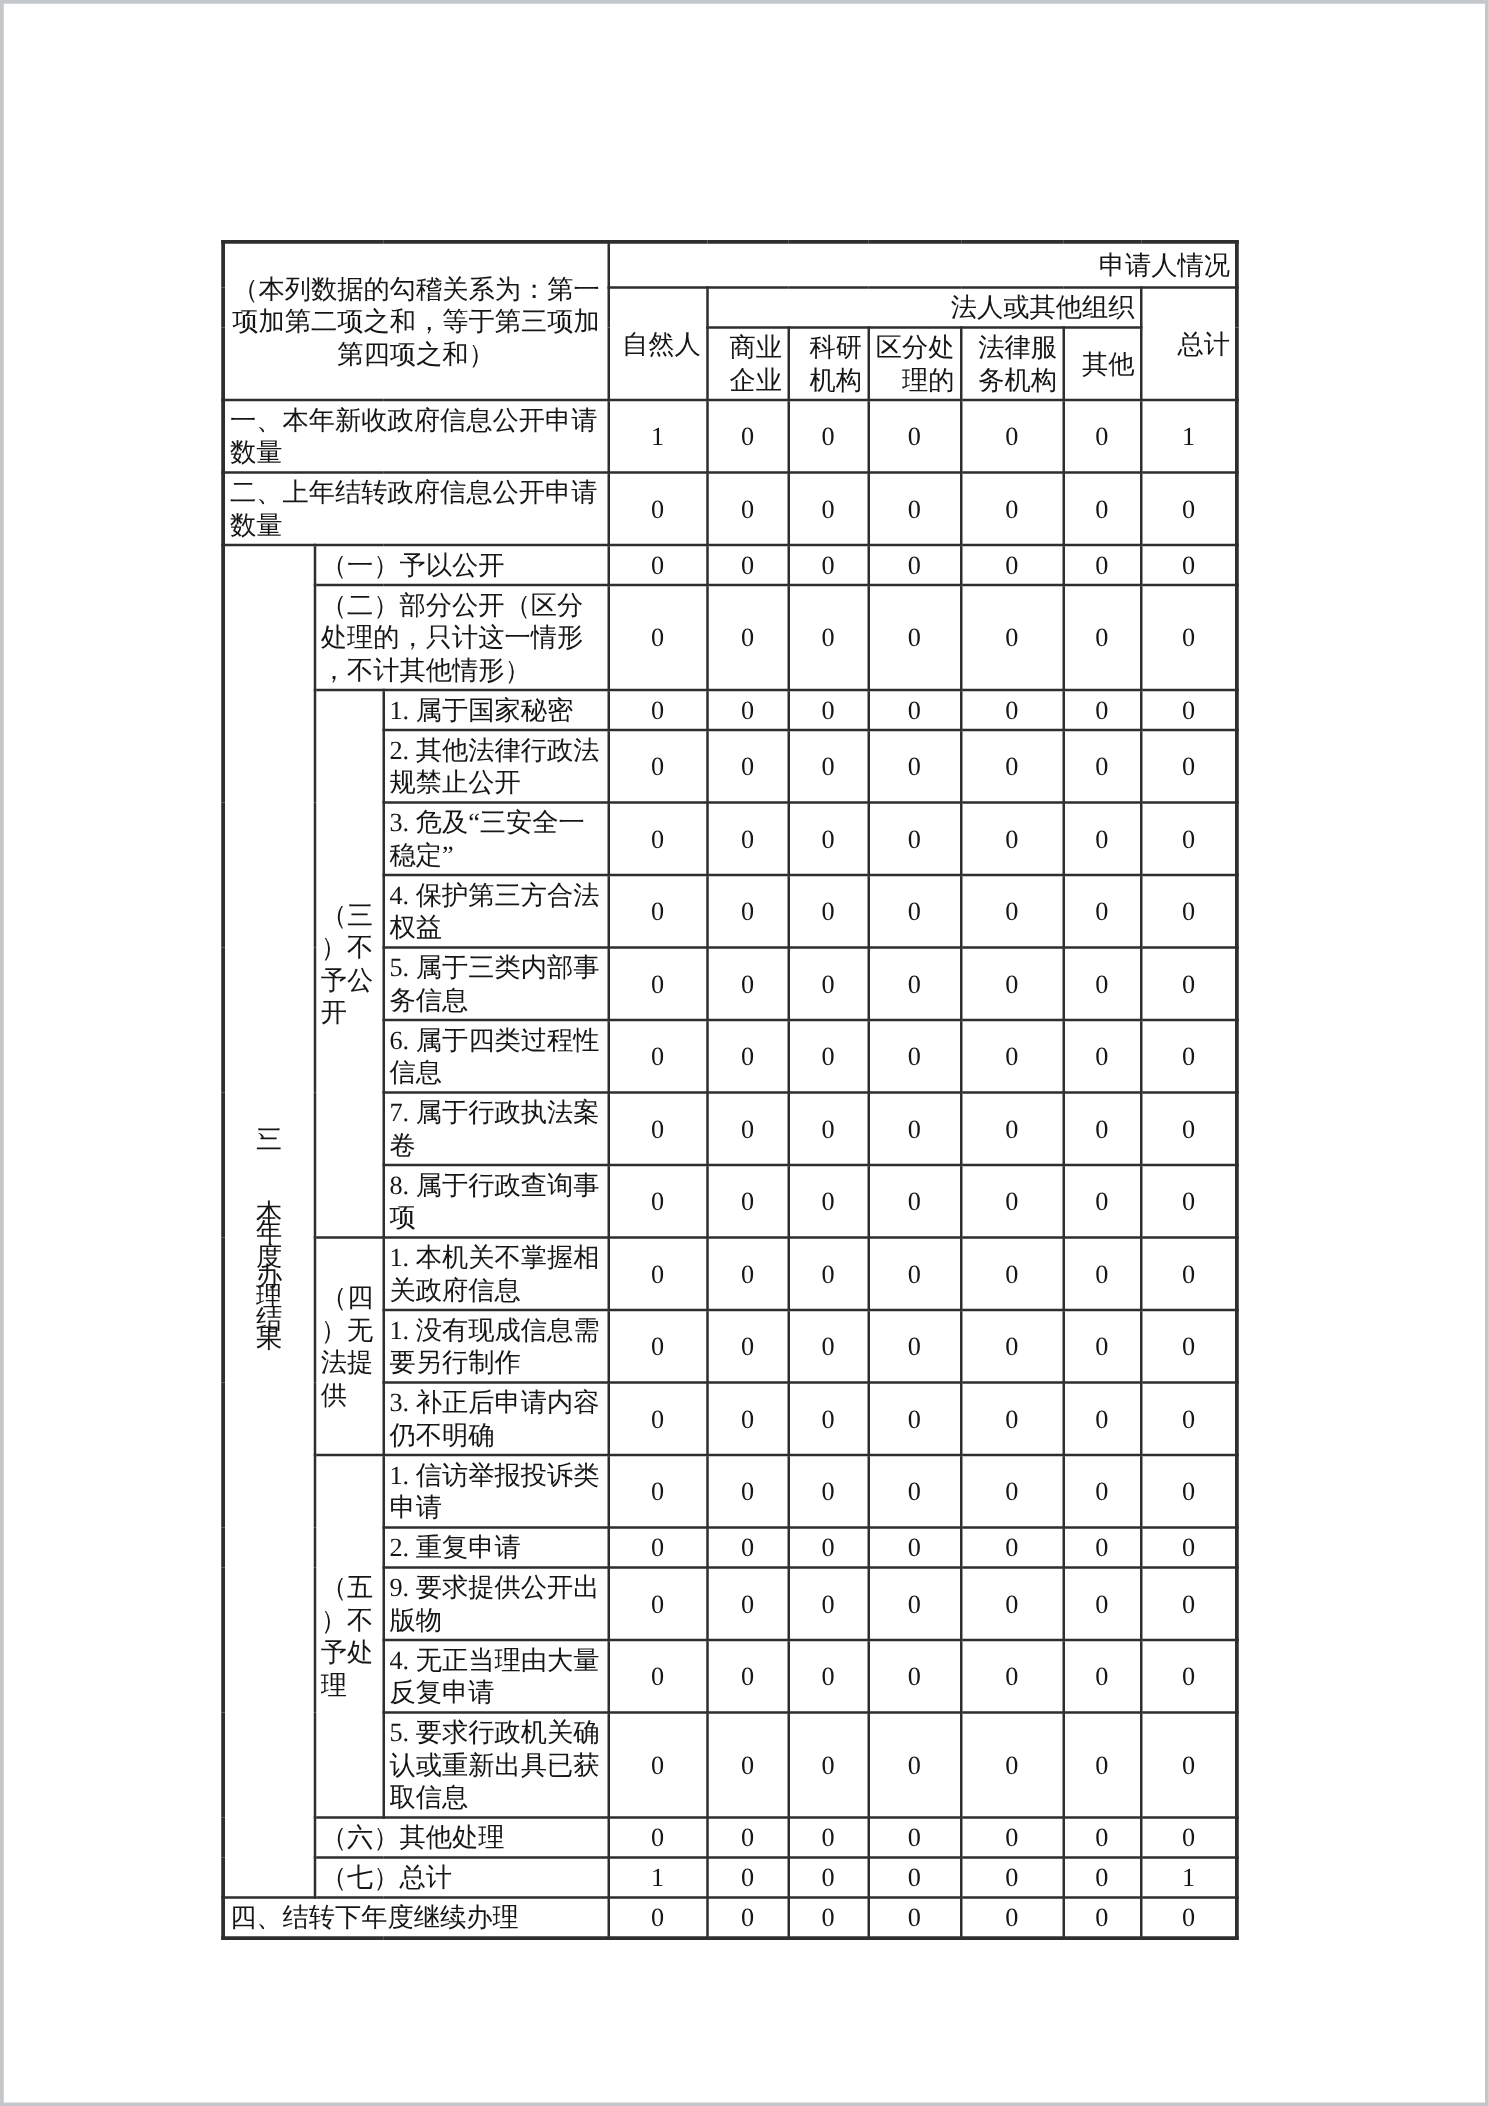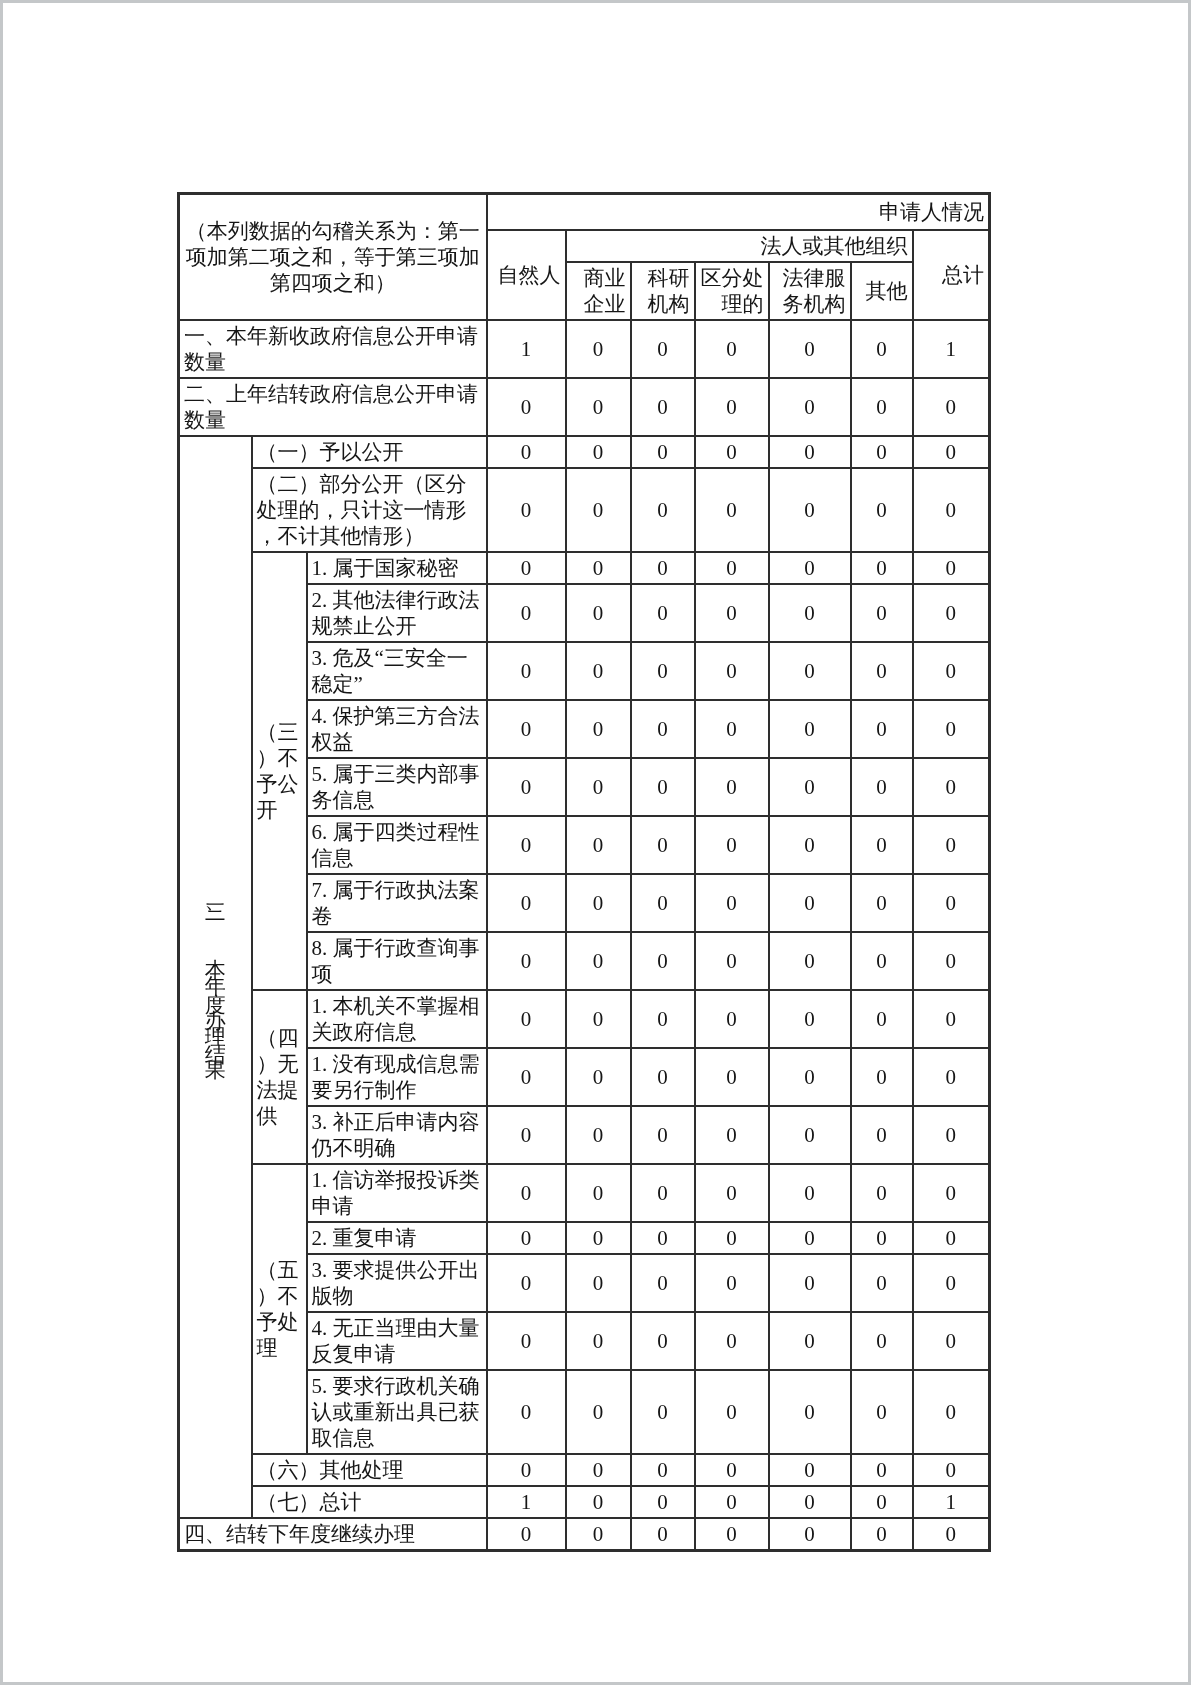--- a/index.html
+++ b/index.html
@@ -240,21 +240,21 @@
         <td class="row-label item-label">2. 重复申请</td>
         <td class="value-cell">0</td>
         <td class="value-cell">0</td>
         <td class="value-cell">0</td>
         <td class="value-cell">0</td>
         <td class="value-cell">0</td>
         <td class="value-cell">0</td>
         <td class="value-cell">0</td>
       </tr>
       <tr>
-        <td class="row-label item-label">3. 要求提供公开出版物</td>
+        <td class="row-label item-label">9. 要求提供公开出版物</td>
         <td class="value-cell">0</td>
         <td class="value-cell">0</td>
         <td class="value-cell">0</td>
         <td class="value-cell">0</td>
         <td class="value-cell">0</td>
         <td class="value-cell">0</td>
         <td class="value-cell">0</td>
       </tr>
       <tr>
         <td class="row-label item-label">4. 无正当理由大量反复申请</td>

